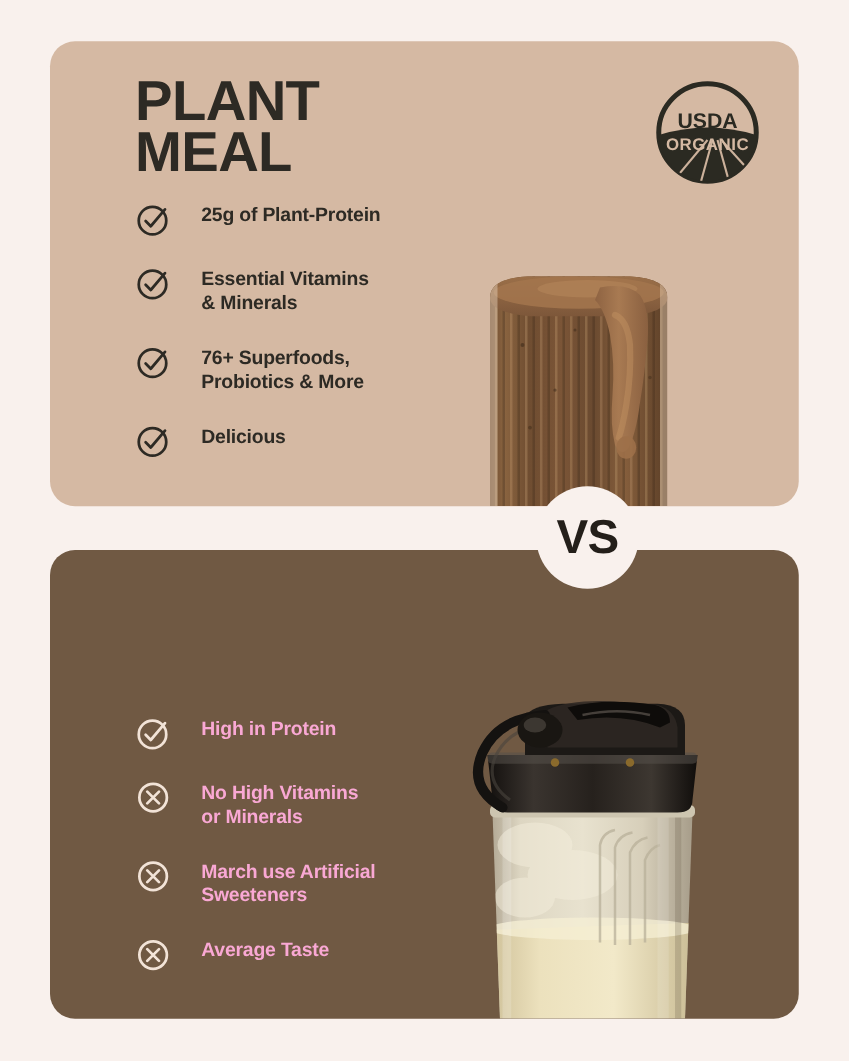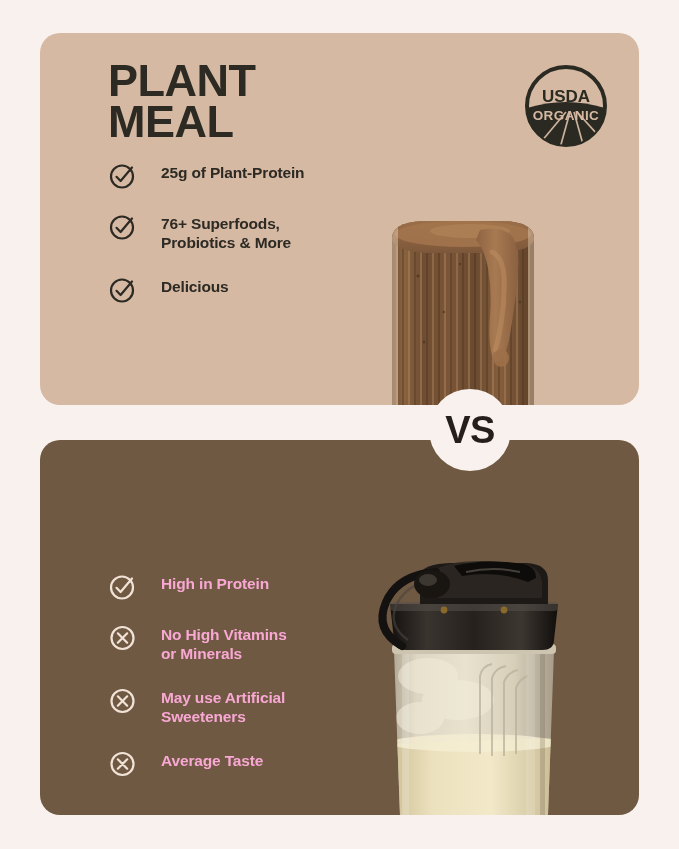--- a/index.html
+++ b/index.html
@@ -279,20 +279,30 @@
         </span>
         <span class="feature-text">25g of Plant-Protein</span>
       </li>
       <li class="feature">
         <span class="feature-icon">
           <svg viewBox="0 0 29 29" xmlns="http://www.w3.org/2000/svg">
             <circle cx="14" cy="15.5" r="11" fill="none" stroke="#2d2a24" stroke-width="2.2"></circle>
             <path d="M8.5 15.8 L12.6 20 L24 6.5" fill="none" stroke="#2d2a24" stroke-width="2.2" stroke-linecap="round" stroke-linejoin="round"></path>
           </svg>
         </span>
+        <span class="feature-text">Essential Vitamins
+&amp; Minerals</span>
+      </li>
+      <li class="feature">
+        <span class="feature-icon">
+          <svg viewBox="0 0 29 29" xmlns="http://www.w3.org/2000/svg">
+            <circle cx="14" cy="15.5" r="11" fill="none" stroke="#2d2a24" stroke-width="2.2"></circle>
+            <path d="M8.5 15.8 L12.6 20 L24 6.5" fill="none" stroke="#2d2a24" stroke-width="2.2" stroke-linecap="round" stroke-linejoin="round"></path>
+          </svg>
+        </span>
         <span class="feature-text">76+ Superfoods,
 Probiotics &amp; More</span>
       </li>
       <li class="feature">
         <span class="feature-icon">
           <svg viewBox="0 0 29 29" xmlns="http://www.w3.org/2000/svg">
             <circle cx="14" cy="15.5" r="11" fill="none" stroke="#2d2a24" stroke-width="2.2"></circle>
             <path d="M8.5 15.8 L12.6 20 L24 6.5" fill="none" stroke="#2d2a24" stroke-width="2.2" stroke-linecap="round" stroke-linejoin="round"></path>
           </svg>
         </span>
@@ -398,21 +408,21 @@
         <span class="feature-text">No High Vitamins
 or Minerals</span>
       </li>
       <li class="feature">
         <span class="feature-icon">
           <svg viewBox="0 0 29 29" xmlns="http://www.w3.org/2000/svg">
             <circle cx="14.5" cy="15" r="11" fill="none" stroke="#f2e3d7" stroke-width="2.2"></circle>
             <path d="M9.8 10.3 L19.2 19.7 M19.2 10.3 L9.8 19.7" fill="none" stroke="#f2e3d7" stroke-width="2.2" stroke-linecap="round"></path>
           </svg>
         </span>
-        <span class="feature-text">May use Artificial
+        <span class="feature-text">March use Artificial
 Sweeteners</span>
       </li>
       <li class="feature">
         <span class="feature-icon">
           <svg viewBox="0 0 29 29" xmlns="http://www.w3.org/2000/svg">
             <circle cx="14.5" cy="15" r="11" fill="none" stroke="#f2e3d7" stroke-width="2.2"></circle>
             <path d="M9.8 10.3 L19.2 19.7 M19.2 10.3 L9.8 19.7" fill="none" stroke="#f2e3d7" stroke-width="2.2" stroke-linecap="round"></path>
           </svg>
         </span>
         <span class="feature-text">Average Taste</span>

